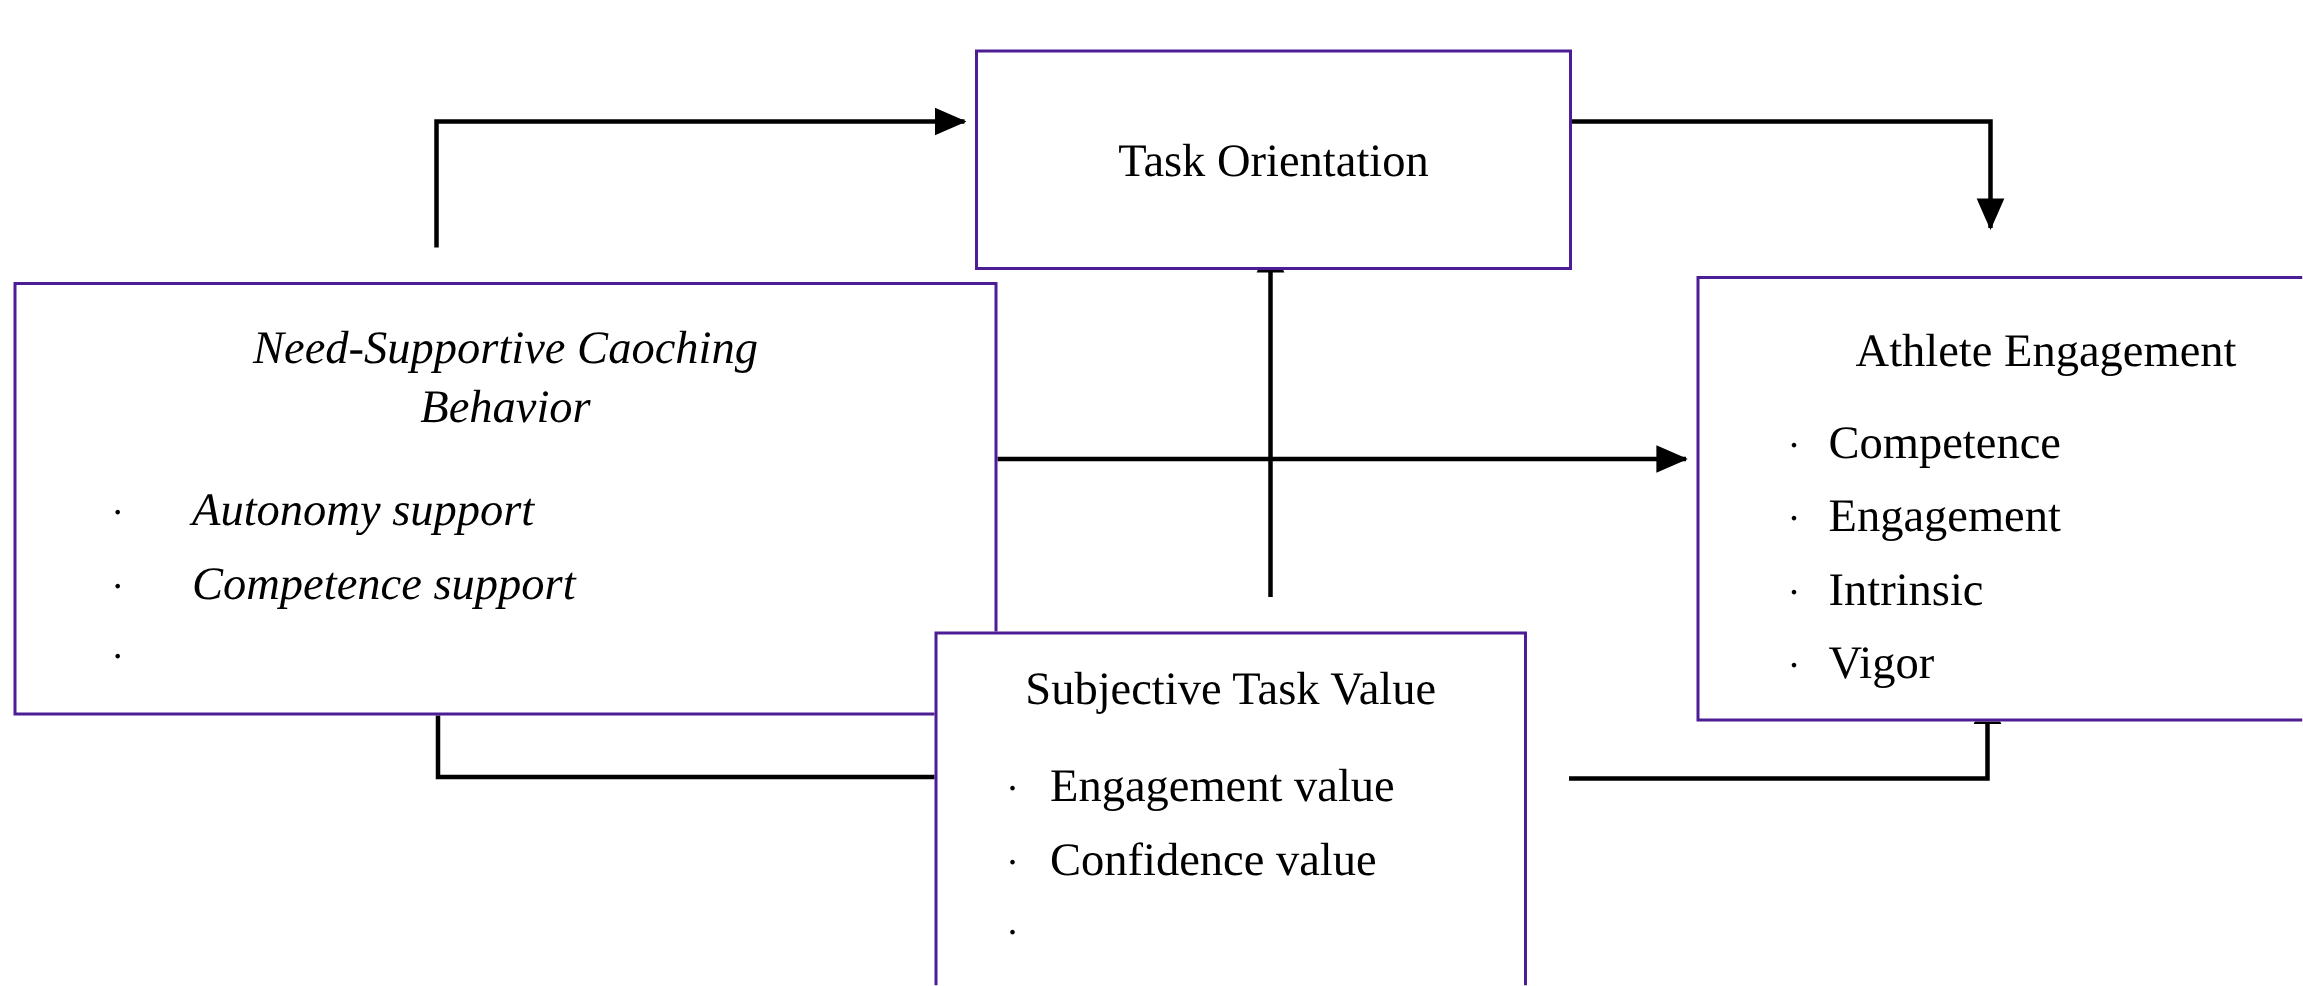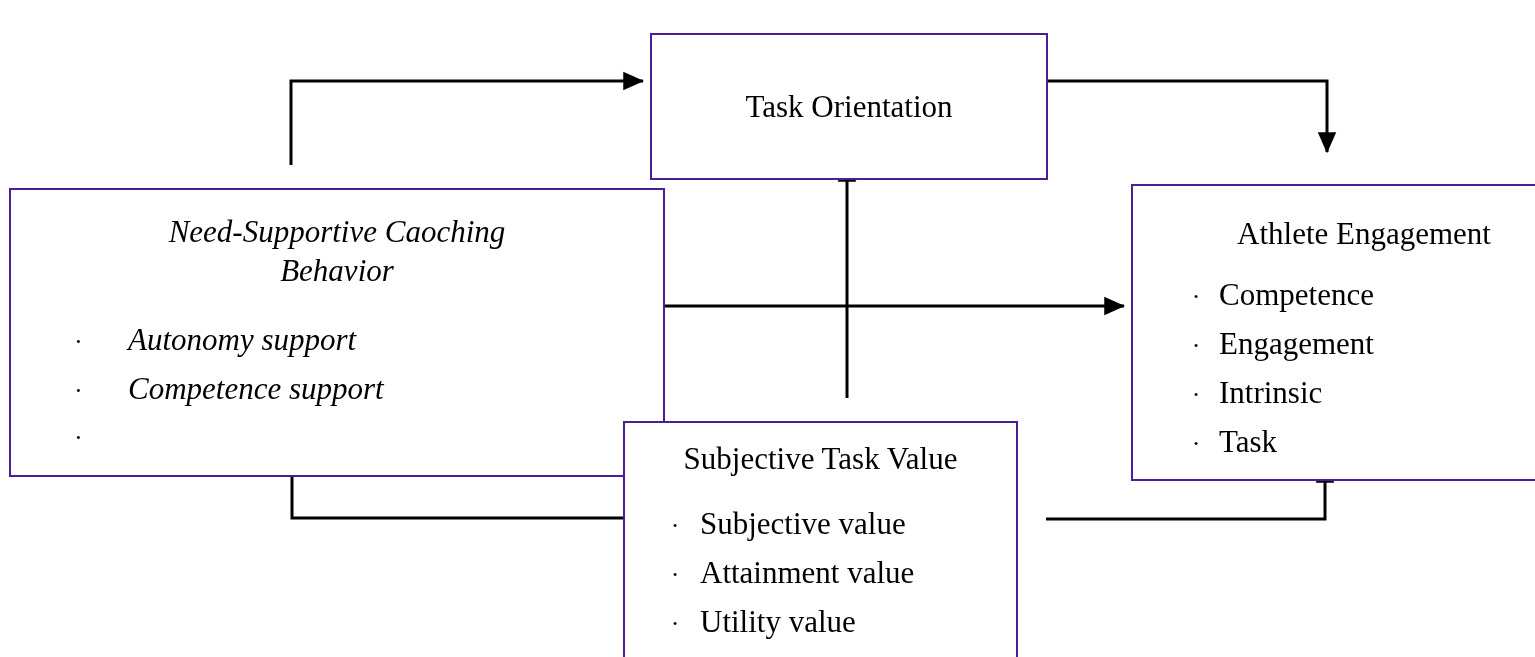--- a/index.html
+++ b/index.html
@@ -146,36 +146,35 @@
       <div class="bullet-row">
         <span class="bullet-dot">·</span>
         <span class="bullet-text">Engagement</span>
       </div>
       <div class="bullet-row">
         <span class="bullet-dot">·</span>
         <span class="bullet-text">Intrinsic</span>
       </div>
       <div class="bullet-row">
         <span class="bullet-dot">·</span>
-        <span class="bullet-text">Task</span>
+        <span class="bullet-text">Vigor</span>
       </div>
     </div>
   </div>
 
   <div class="node-box" id="box-task-value">
     <div class="node-title">Subjective Task Value</div>
     <div class="bullet-list">
       <div class="bullet-row">
         <span class="bullet-dot">·</span>
-        <span class="bullet-text">Subjective value</span>
+        <span class="bullet-text">Engagement value</span>
       </div>
       <div class="bullet-row">
         <span class="bullet-dot">·</span>
-        <span class="bullet-text">Attainment value</span>
+        <span class="bullet-text">Confidence value</span>
       </div>
       <div class="bullet-row">
         <span class="bullet-dot">·</span>
-        <span class="bullet-text">Utility value</span>
       </div>
     </div>
   </div>
 
 </div>
 
 </body></html>

